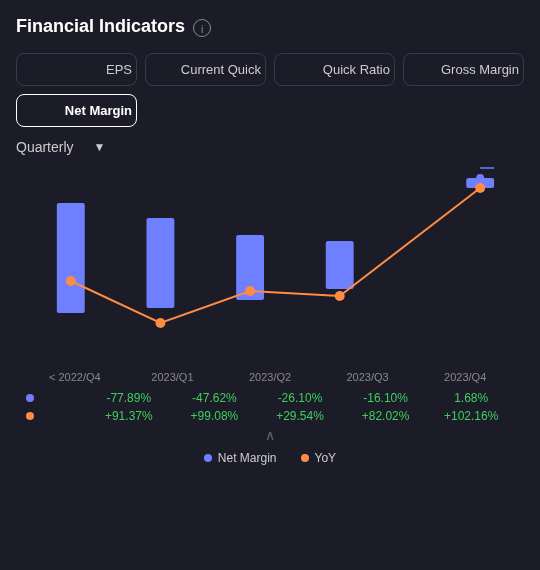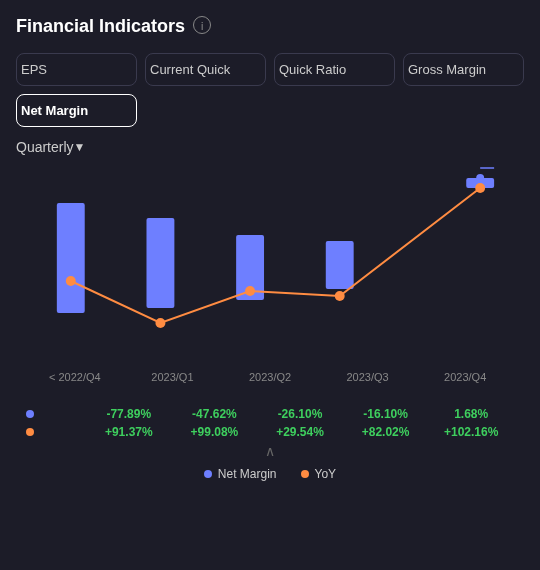--- a/index.html
+++ b/index.html
@@ -8,21 +8,21 @@
       color: #fff;
       font-family: -apple-system, BlinkMacSystemFont, 'Segoe UI', sans-serif;
       width: 540px;
       min-height: 570px;
       padding: 16px;
       background-color: #1c1c28;
     }
 
     .header {
       display: flex;
-      align-items: flex-start;
+      align-items: flex-end;
       gap: 8px;
       margin-bottom: 16px;
     }
 
     .header-title {
       font-size: 18px;
       font-weight: 700;
       color: #fff;
     }
 
@@ -47,34 +47,34 @@
     }
 
     .filter-btn {
       background: transparent;
       border: 1px solid #3a3a4e;
       color: #ccc;
       border-radius: 8px;
       padding: 8px 4px;
       font-size: 13px;
       cursor: pointer;
-      text-align: left;
+      text-align: right;
     }
 
     .filter-btn.active {
       background: transparent;
       border: 1.5px solid #fff;
       color: #fff;
       font-weight: 600;
     }
 
     .period-selector {
       display: flex;
       align-items: center;
-      gap: 0;
+      gap: 20px;
       margin-bottom: 8px;
       cursor: pointer;
     }
 
     .period-label {
       font-size: 14px;
       color: #ccc;
     }
 
     .chevron-down {
@@ -91,21 +91,21 @@
 
     .chart-svg {
       width: 100%;
       height: 100%;
     }
 
     .x-labels {
       display: flex;
       justify-content: flex-end;
       padding: 0 10px;
-      margin-bottom: 24px;
+      margin-bottom: 8px;
     }
 
     .x-label {
       font-size: 11px;
       color: #888;
       text-align: center;
       flex: 1;
     }
 
     .data-rows {
@@ -134,21 +134,20 @@
       border-radius: 50%;
     }
 
     .dot-blue { background: #6e7fff; }
     .dot-orange { background: #ff8c42; }
 
     .data-cell {
       font-size: 12px;
       text-align: center;
       flex: 1;
-      font-weight: bold;
     }
 
     .negative { color: #3ecf5e; }
     .positive-yoy { color: #3ecf5e; }
     .last-positive { color: #3ecf5e; }
 
     .scroll-arrow {
       text-align: center;
       color: #666;
       font-size: 14px;

